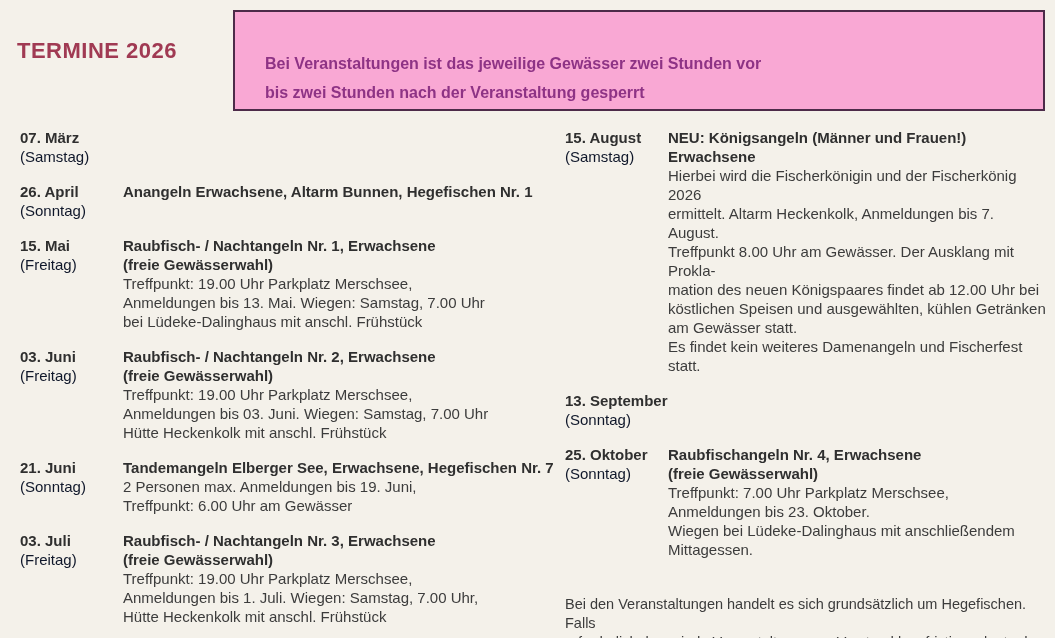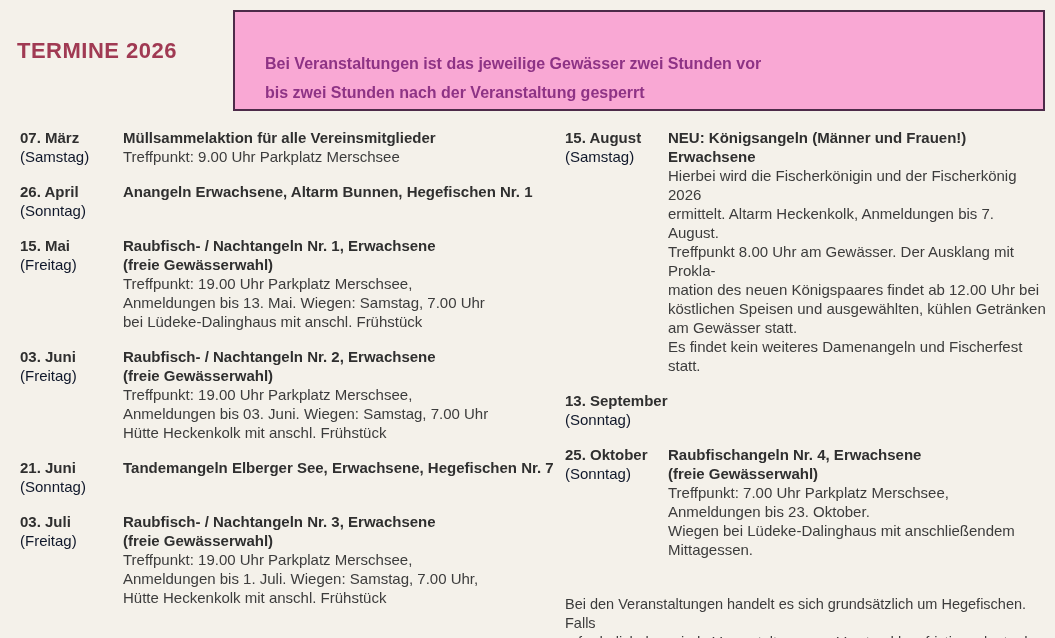--- a/index.html
+++ b/index.html
@@ -82,24 +82,20 @@
 
   <div class="columns">
 
     <div class="col-left">
 
       <div class="event">
         <div class="when">
           <div class="edate">07. März</div>
           <div class="eday">(Samstag)</div>
         </div>
-        <div class="ebody">
-          <div class="etitle">Müllsammelaktion für alle Vereinsmitglieder</div>
-          <div class="edetails">Treffpunkt: 9.00 Uhr Parkplatz Merschsee</div>
-        </div>
       </div>
 
       <div class="event">
         <div class="when">
           <div class="edate">26. April</div>
           <div class="eday">(Sonntag)</div>
         </div>
         <div class="ebody">
           <div class="etitle">Anangeln Erwachsene, Altarm Bunnen, Hegefischen Nr. 1</div>
         </div>
@@ -133,20 +129,22 @@
         </div>
       </div>
 
       <div class="event">
         <div class="when">
           <div class="edate">21. Juni</div>
           <div class="eday">(Sonntag)</div>
         </div>
         <div class="ebody">
           <div class="etitle">Tandemangeln Elberger See, Erwachsene, Hegefischen Nr. 7</div>
+          <div class="edetails">2 Personen max. Anmeldungen bis 19. Juni,
+Treffpunkt: 6.00 Uhr am Gewässer</div>
         </div>
       </div>
 
       <div class="event">
         <div class="when">
           <div class="edate">03. Juli</div>
           <div class="eday">(Freitag)</div>
         </div>
         <div class="ebody">
           <div class="etitle">Raubfisch- / Nachtangeln Nr. 3, Erwachsene

